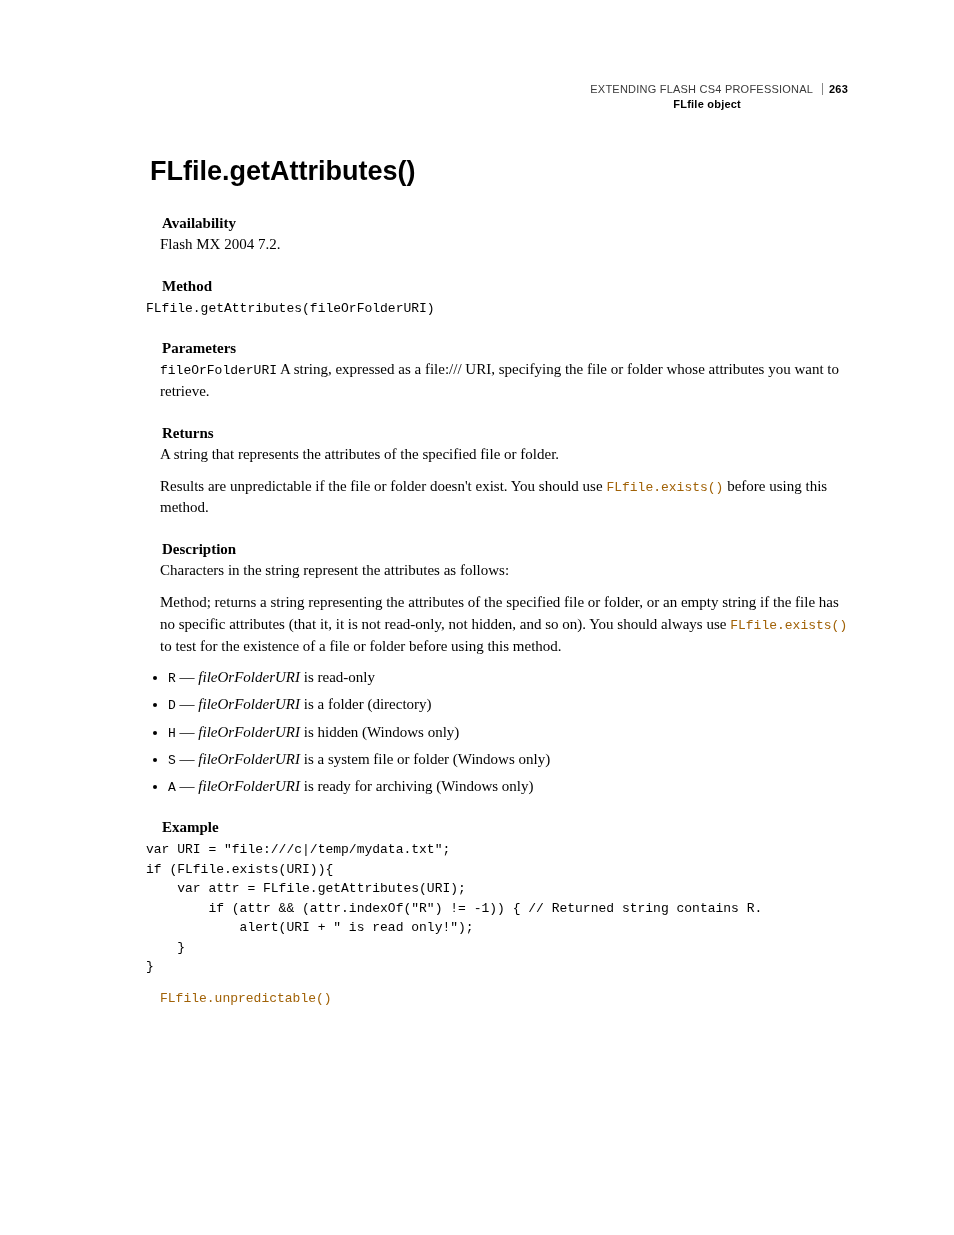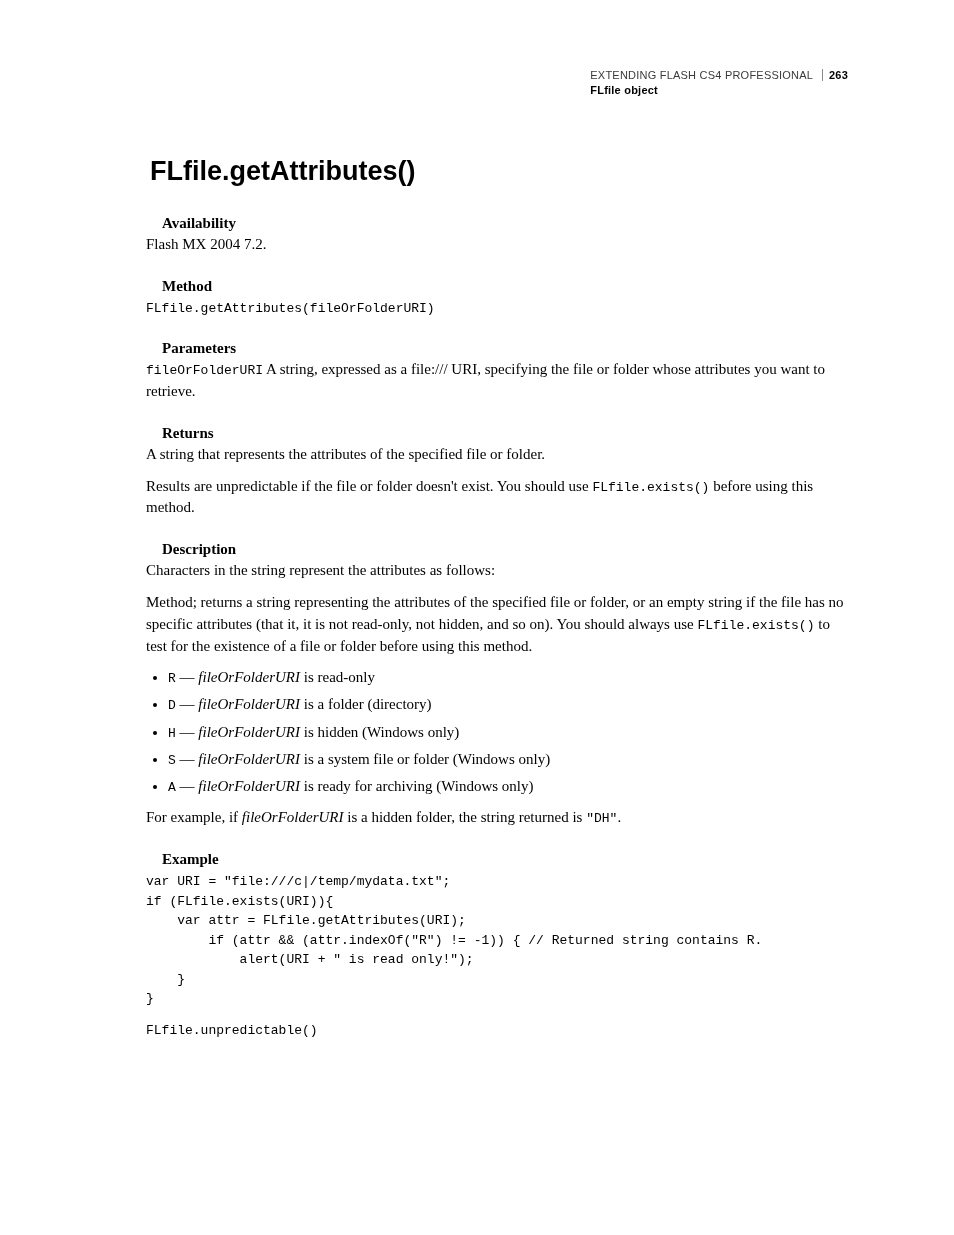--- a/index.html
+++ b/index.html
@@ -12,23 +12,23 @@
   }
   .page {
     width: 954px;
     min-height: 1235px;
     box-sizing: border-box;
     padding: 82px 106px 40px 146px;
     position: relative;
   }
   .running-head {
     position: absolute;
-    top: 68px;
+    top: 82px;
     right: 106px;
-    text-align: left;
+    text-align: center;
     font-family: "Myriad Pro", "Segoe UI", Arial, sans-serif;
     font-size: 11px;
     line-height: 1.35;
     letter-spacing: 0.02em;
     color: #3a3a3a;
   }
   .running-head .line1 { color: #3a3a3a; }
   .running-head .pgnum {
     font-weight: 700;
     color: #000;
@@ -48,36 +48,36 @@
     margin: 74px 0 28px 4px;
     color: #000;
   }
   h3.section {
     font-family: "Minion Pro", "Times New Roman", Georgia, serif;
     font-weight: 700;
     font-size: 15px;
     margin: 22px 0 2px 16px;
   }
   p {
-    margin: 2px 0 10px 0;
+    margin: 2px 0 10px 14px;
     line-height: 1.45;
   }
   .code, code {
     font-family: "Consolas", "Courier New", monospace;
     font-size: 13px;
   }
   pre {
     font-family: "Consolas", "Courier New", monospace;
     font-size: 13px;
     margin: 4px 0 10px 0;
     line-height: 1.5;
     white-space: pre;
   }
   a.link {
-    color: #000000;
+    color: #a16207;
     font-family: "Consolas", "Courier New", monospace;
     font-size: 13px;
     text-decoration: none;
   }
   ul.attrs {
     margin: 6px 0 10px 0;
     padding-left: 22px;
   }
   ul.attrs li {
     margin: 6px 0;
@@ -122,23 +122,20 @@
   <p>
     <span>Method; returns a string representing the attributes of the specified file or folder, or an empty string if the file has no specific attributes (that it, it is not read-only, not hidden, and so on). You should always use </span><a href="#" class="link">FLfile.exists()</a><span> to test for the existence of a file or folder before using this method.</span>
   </p>
   <ul class="attrs">
     <li><code>R</code> — <em>fileOrFolderURI</em><span> is read-only</span></li>
     <li><code>D</code> — <em>fileOrFolderURI</em><span> is a folder (directory)</span></li>
     <li><code>H</code> — <em>fileOrFolderURI</em><span> is hidden (Windows only)</span></li>
     <li><code>S</code> — <em>fileOrFolderURI</em><span> is a system file or folder (Windows only)</span></li>
     <li><code>A</code> — <em>fileOrFolderURI</em><span> is ready for archiving (Windows only)</span></li>
   </ul>
-  <p>
-    <span>For example, if </span><em>fileOrFolderURI</em><span> is a hidden folder, the string returned is </span><code>"DH"</code><span>.</span>
-  </p>
 
   <h3 class="section">Example</h3>
   <pre>var URI = "file:///c|/temp/mydata.txt";
 if (FLfile.exists(URI)){
     var attr = FLfile.getAttributes(URI);
         if (attr &amp;&amp; (attr.indexOf("R") != -1)) { // Returned string contains R.
             alert(URI + " is read only!");
     }
 }</pre>
 

